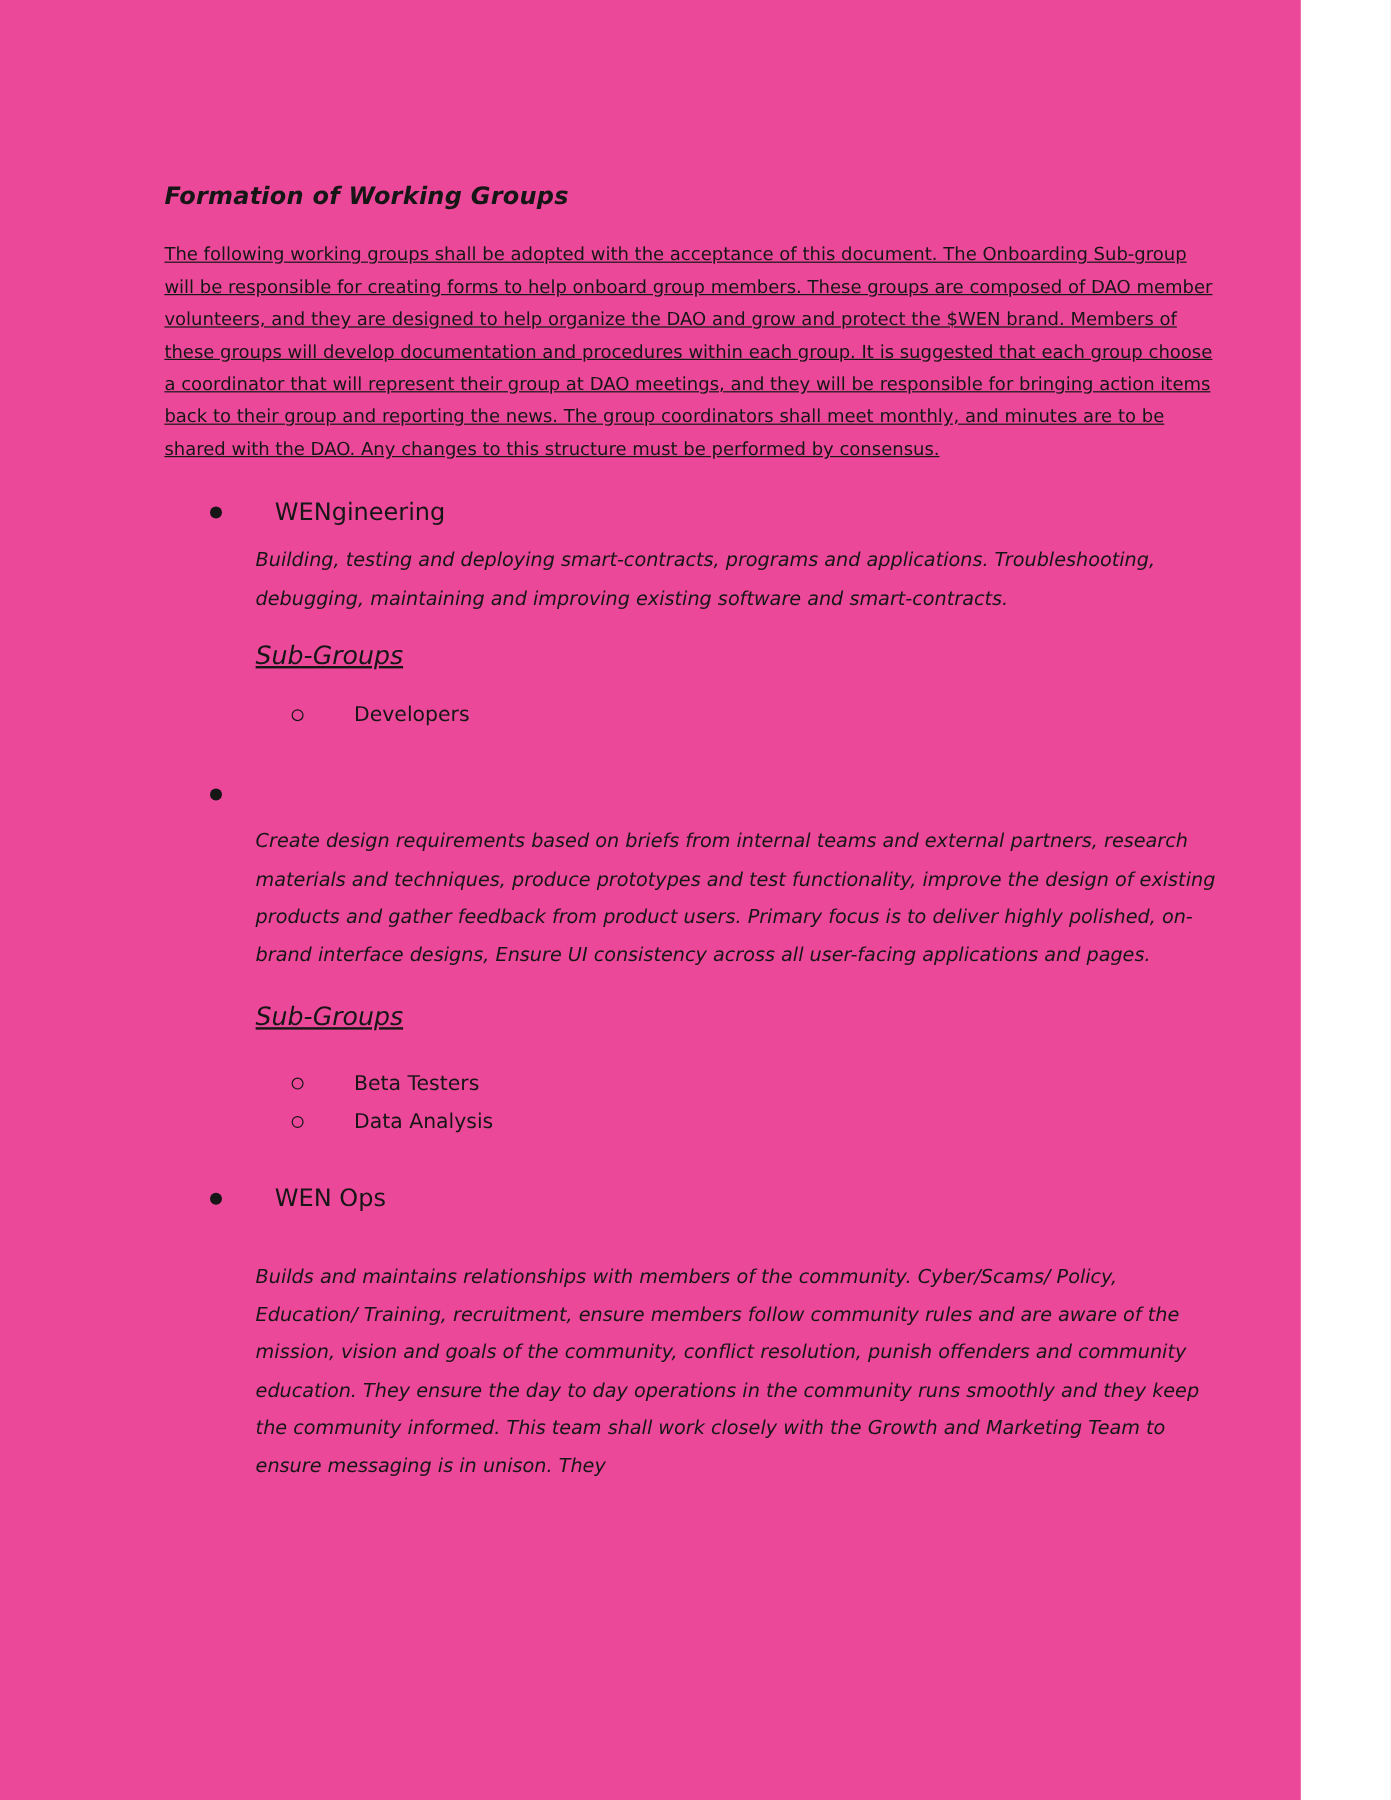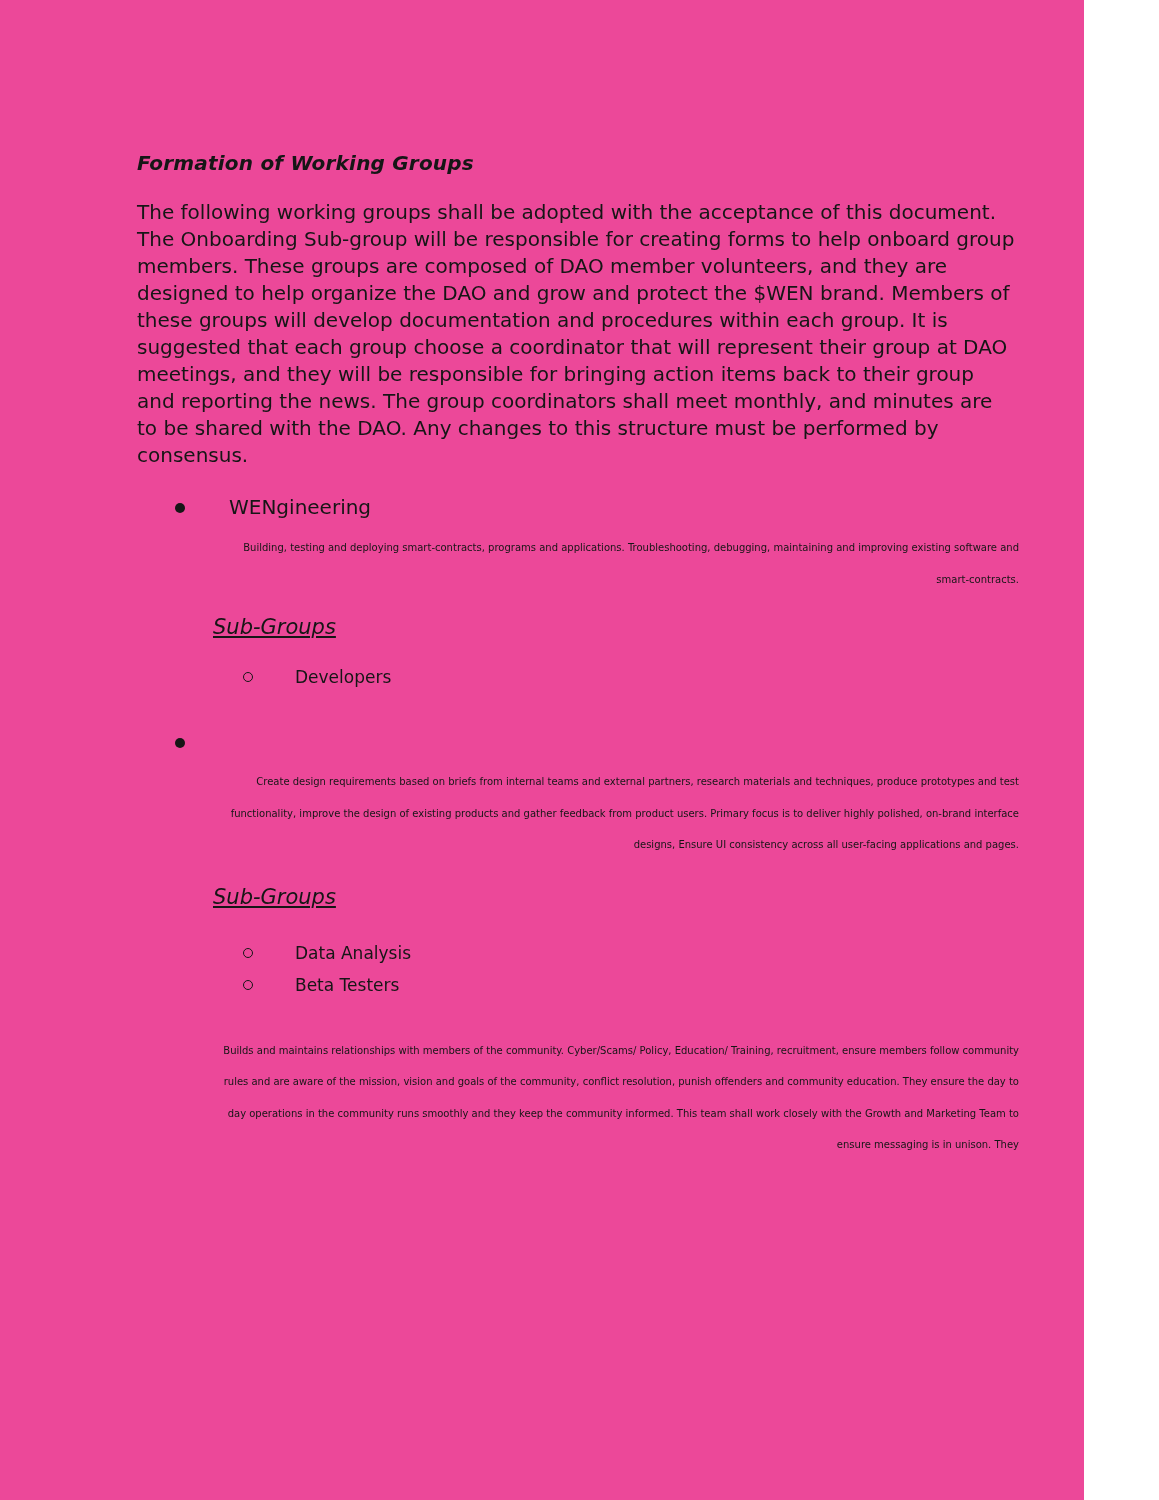--- a/index.html
+++ b/index.html
@@ -23,22 +23,23 @@
     margin: 0;
     font-size: 20px;
     line-height: 27px;
     font-weight: 700;
     font-style: italic;
     letter-spacing: 0.2px;
   }
   .intro {
     margin: 22px 0 0 0;
     width: 880px;
-    font-size: 20px;
+    font-size: 15px;
     line-height: 27px;
+    text-decoration: underline;
   }
   .group { margin: 0; }
   .group.g1 { margin-top: 25px; }
   .group.g2 { margin-top: 41px; }
   .group.g3 { margin-top: 39px; }
   .title-row {
     display: flex;
     align-items: center;
     height: 27px;
     gap: 24px;
@@ -54,23 +55,23 @@
   }
   .group-title {
     margin: 0;
     font-size: 20px;
     font-weight: 400;
     line-height: 27px;
   }
   .desc {
     margin: 11px 0 0 76px;
     width: 806px;
-    font-size: 10px;
+    font-size: 16px;
+    font-style: italic;
     line-height: 31.5px;
-    text-align: right;
   }
   .group.g2 .desc { margin-top: 10px; }
   .group.g3 .desc { margin-top: 36px; }
   .subgroups-label {
     margin: 21px 0 0 76px;
     font-size: 21px;
     font-style: italic;
     text-decoration: underline;
     line-height: 22px;
   }
@@ -130,27 +131,31 @@
 
     <section class="group g2">
       <div class="title-row">
         <span class="bullet-disc"></span>
       </div>
       <p class="desc">Create design requirements based on briefs from internal teams and external partners, research materials and techniques, produce prototypes and test functionality, improve the design of existing products and gather feedback from product users. Primary focus is to deliver highly polished, on-brand interface designs, Ensure UI consistency across all user-facing applications and pages.</p>
       <p class="subgroups-label">Sub-Groups</p>
       <ul class="subgroups">
         <li class="subgroup-item">
           <span class="bullet-circle"></span>
-          <span>Data Analysis</span>
+          <span>Beta Testers</span>
         </li>
         <li class="subgroup-item">
           <span class="bullet-circle"></span>
-          <span>Beta Testers</span>
+          <span>Data Analysis</span>
         </li>
       </ul>
     </section>
 
     <section class="group g3">
+      <div class="title-row">
+        <span class="bullet-disc"></span>
+        <h2 class="group-title">WEN Ops</h2>
+      </div>
       <p class="desc">Builds and maintains relationships with members of the community. Cyber/Scams/ Policy, Education/ Training, recruitment, ensure members follow community rules and are aware of the mission, vision and goals of the community, conflict resolution, punish offenders and community education. They ensure the day to day operations in the community runs smoothly and they keep the community informed. This team shall work closely with the Growth and Marketing Team to ensure messaging is in unison. They</p>
     </section>
 
   </div>
 </div>
 
 </body></html>

